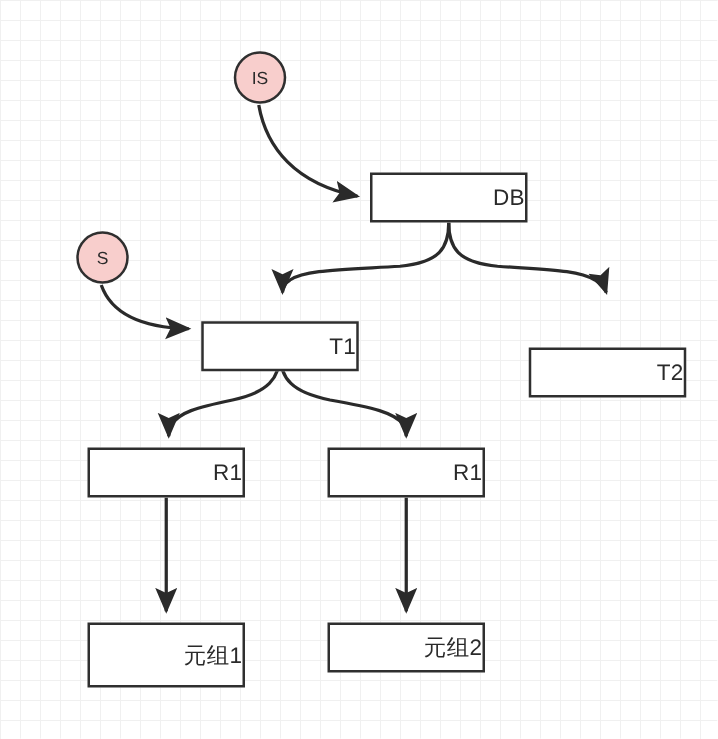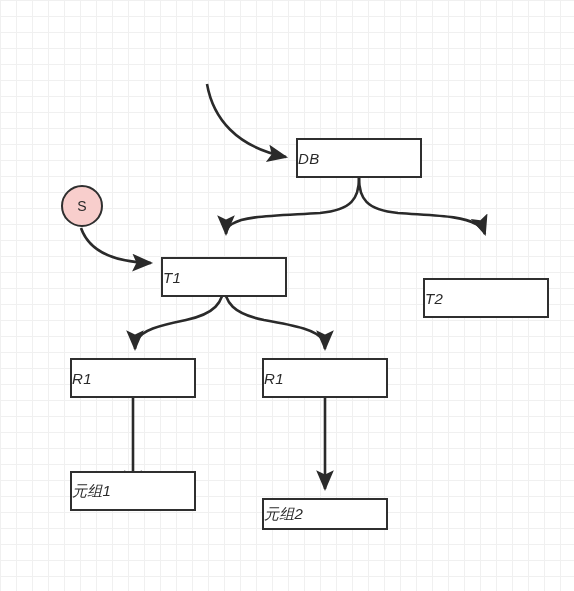--- a/index.html
+++ b/index.html
@@ -29,25 +29,24 @@
     width: 574px;
     height: 591px;
   }
   .node-box {
     position: absolute;
     box-sizing: border-box;
     background: #ffffff;
     border: 2px solid #2f2f2f;
     display: flex;
     align-items: center;
-    justify-content: flex-start;
-    font-size: 15px;
+    justify-content: flex-end;
+    font-size: 18px;
     color: #2a2a2a;
     letter-spacing: 0.3px;
-    font-style: italic;
   }
   .node-circle {
     position: absolute;
     box-sizing: border-box;
     border-radius: 50%;
     border: 2px solid #2f2f2f;
     display: flex;
     align-items: center;
     justify-content: center;
     font-size: 14px;
@@ -76,20 +75,23 @@
 
     <path d="M 224 283 C 224 303, 214 314, 186 320 C 157 326, 143 330, 137 340 C 135 344, 135 346, 135 349" fill="none" stroke="#2a2a2a" stroke-width="2.6" marker-end="url(#arrowhead)"></path>
 
     <path d="M 224 283 C 224 303, 234 314, 264 320 C 298 326, 316 330, 323 340 C 325 344, 325 346, 325 349" fill="none" stroke="#2a2a2a" stroke-width="2.6" marker-end="url(#arrowhead)"></path>
 
     <path d="M 133 398 L 133 489" fill="none" stroke="#2a2a2a" stroke-width="2.6" marker-end="url(#arrowhead)"></path>
 
     <path d="M 325 398 L 325 489" fill="none" stroke="#2a2a2a" stroke-width="2.6" marker-end="url(#arrowhead)"></path>
   </svg>
 
+  <div class="node-circle" style="left:187px; top:41px; width:42px; height:42px; background:#f8cecc;">
+    <span>IS</span>
+  </div>
 
   <div class="node-circle" style="left:61px; top:185px; width:42px; height:42px; background:#f8cecc;">
     <span>S</span>
   </div>
 
   <div class="node-box" style="left:296px; top:138px; width:126px; height:40px;">
     <span>DB</span>
   </div>
 
   <div class="node-box" style="left:161px; top:257px; width:126px; height:40px;">
@@ -101,21 +103,21 @@
   </div>
 
   <div class="node-box" style="left:70px; top:358px; width:126px; height:40px;">
     <span>R1</span>
   </div>
 
   <div class="node-box" style="left:262px; top:358px; width:126px; height:40px;">
     <span>R1</span>
   </div>
 
-  <div class="node-box" style="left:70px; top:471px; width:126px; height:40px;">
+  <div class="node-box" style="left:70px; top:498px; width:126px; height:52px;">
     <span>元组1</span>
   </div>
 
-  <div class="node-box" style="left:262px; top:498px; width:126px; height:32px;">
+  <div class="node-box" style="left:262px; top:498px; width:126px; height:40px;">
     <span>元组2</span>
   </div>
 
 </div>
 
 </body></html>

